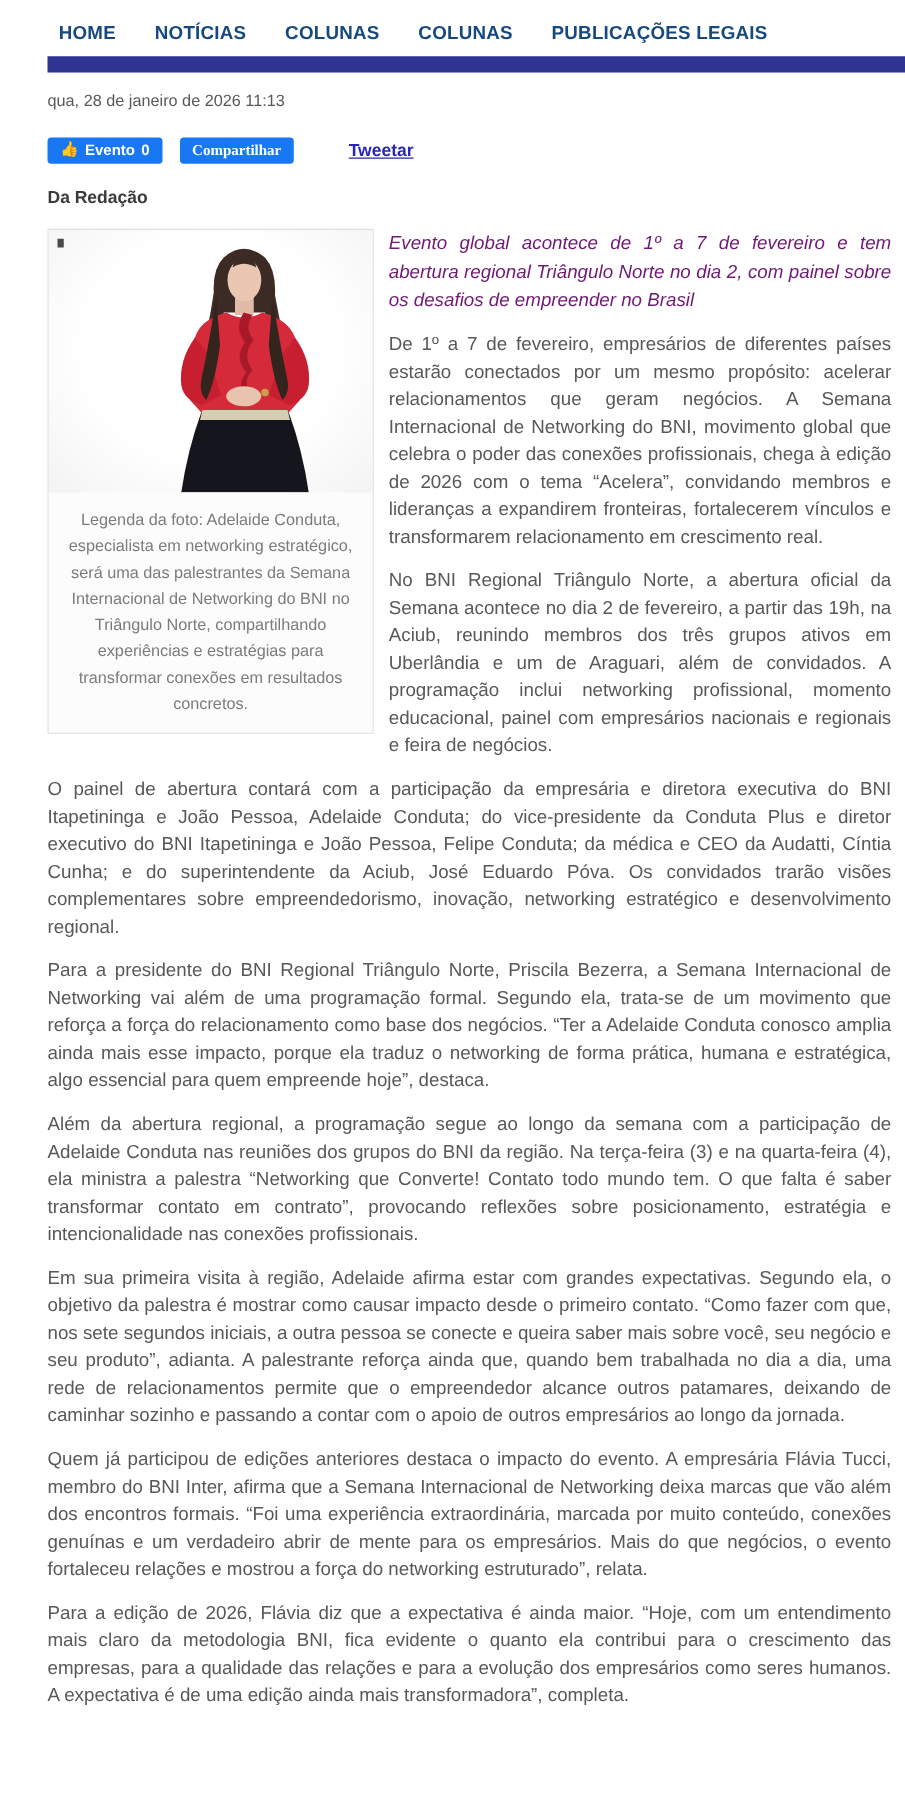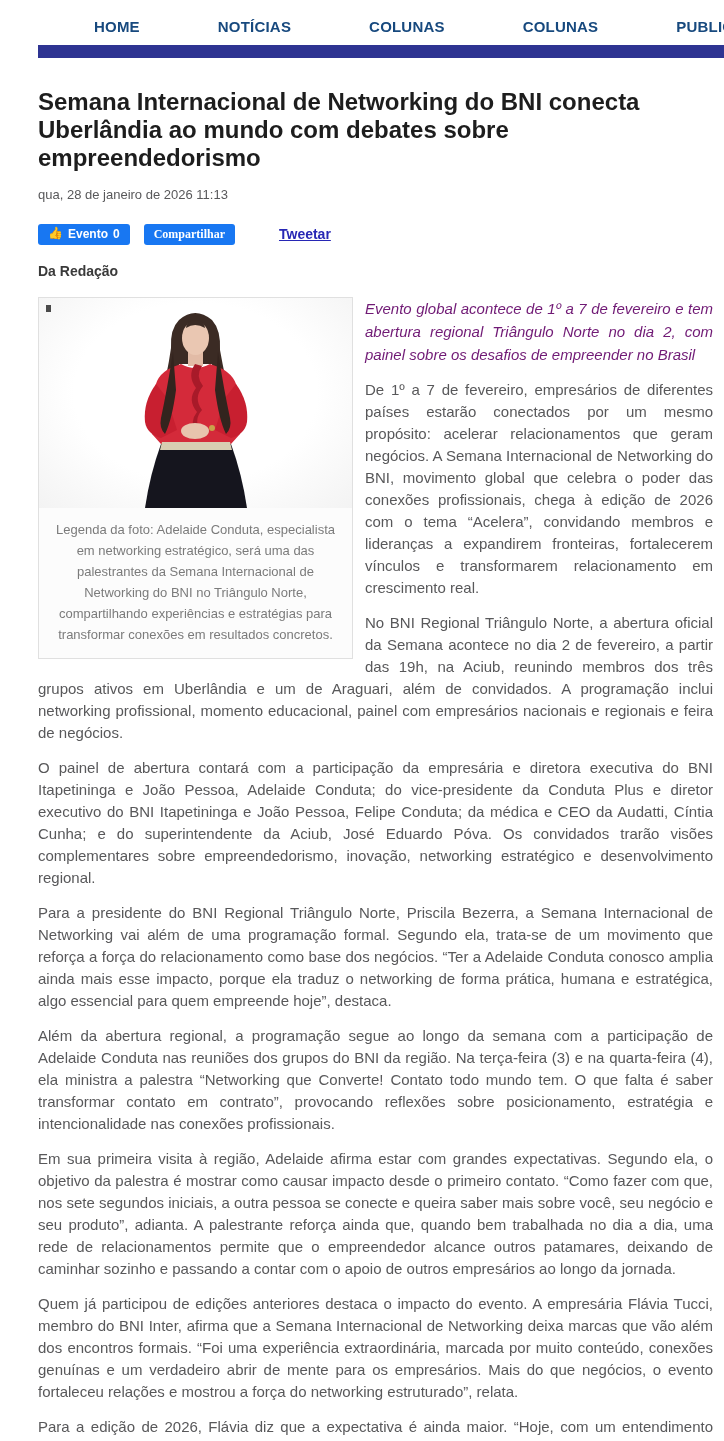--- a/index.html
+++ b/index.html
@@ -7,21 +7,21 @@
   body {
     width:724px; min-height:1441px;
     font-family:"Liberation Sans", sans-serif;
     color:#58585a;
   }
   
   .nav { padding:18px 0 0 47px; }
   .nav ul { list-style:none; display:flex; gap:31px; }
   .nav a {
     font-size:15px; font-weight:bold; text-decoration:none;
-    color:#17497e; letter-spacing:0.2px; white-space:nowrap;margin-left:47px;
+    color:#17497e; letter-spacing:0.2px; white-space:nowrap;
   }
   .nav-bar {
     margin:9px 0 0 38px; height:13px; background:#2e3492;
   }
   
   .content { padding:0 11px 30px 38px; }
   h1.title {
     margin-top:30px; font-size:24px; line-height:28px;
     color:#1d1d1d; font-weight:bold; max-width:665px;
   }
@@ -36,21 +36,21 @@
   .fb-btn + .fb-btn { margin-left:14px;font-family:Liberation Serif, serif; }
   .thumb { font-size:12px; line-height:1; transform:translateY(-1px); }
   .tweet-link {
     margin-left:44px; font-size:14px; color:#2727b5;
     text-decoration:underline; font-weight:bold;
   }
   .byline { margin-top:18px; font-size:14px; font-weight:bold; color:#3a3a3a; }
   
   .article-body { margin-top:16px; overflow:visible; }
   .figure {
-    float:left; width:315px; margin:2px 12px 7px 0;
+    float:left; width:261px; margin:2px 12px 7px 0;
     border:1px solid #e0e0e0; background:#fcfcfc;
   }
   .photo {
     position:relative; height:210px; background:#ffffff;
     background:radial-gradient(ellipse at 50% 45%, #ffffff 55%, #f3f3f3 100%);
     overflow:hidden;
   }
   .photo-glitch {
     position:absolute; left:7px; top:7px; width:5px; height:7px;
     background:#4a4a4a;
@@ -78,21 +78,20 @@
     <li><a href="#">NOTÍCIAS</a></li>
     <li><a href="#">COLUNAS</a></li>
     <li><a href="#">COLUNAS</a></li>
     <li><a href="#">PUBLICAÇÕES LEGAIS</a></li>
   </ul>
 </nav>
 <div class="nav-bar"></div>
 
 <main class="content">
 
-  <h1 class="title">Semana Internacional de Networking do BNI conecta Uberlândia ao mundo com debates sobre empreendedorismo</h1>
 
   <div class="date">qua, 28 de janeiro de 2026 11:13</div>
 
   <div class="social">
     <button class="fb-btn">
       <span class="thumb">👍</span>
       <span>Evento</span>
       <span>0</span>
     </button>
     <button class="fb-btn">

